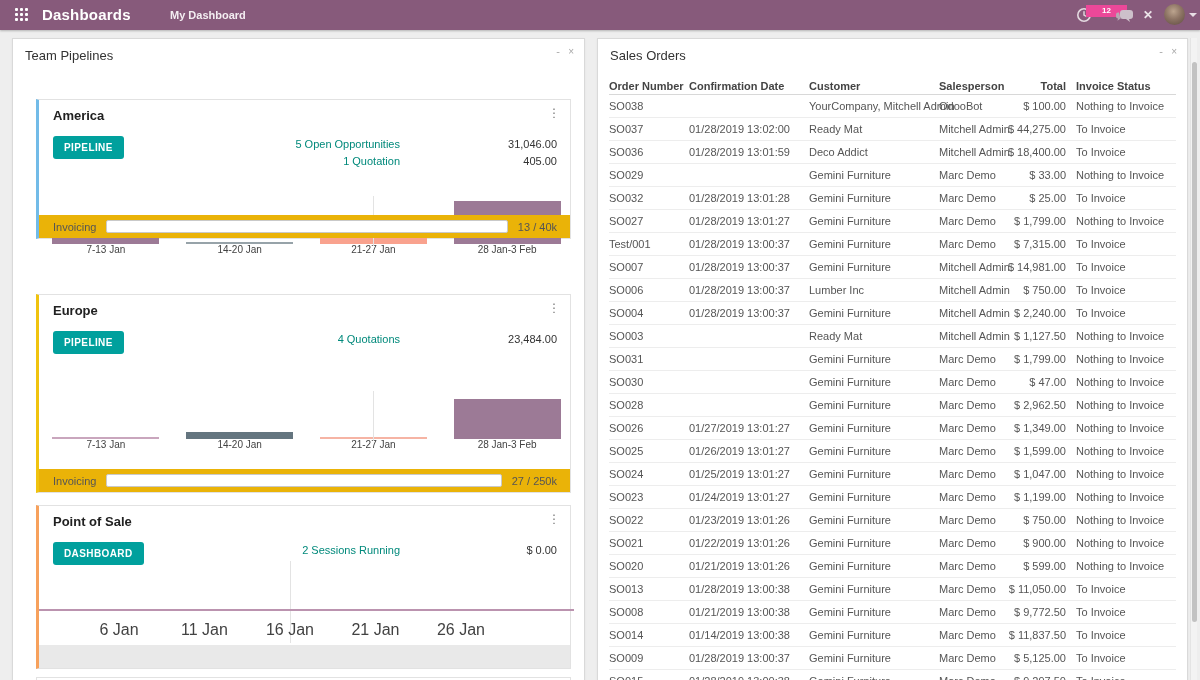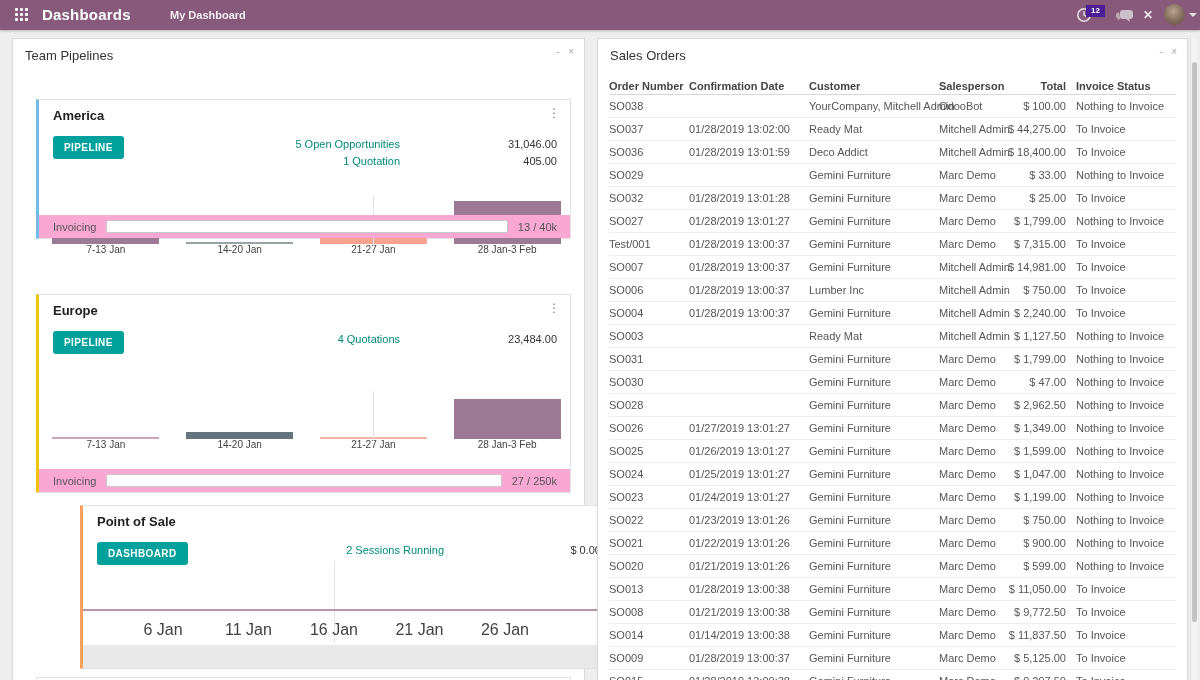--- a/index.html
+++ b/index.html
@@ -6,55 +6,55 @@
   html,body { width:1200px; height:680px; overflow:hidden; }
   body { position:relative; background:#eeeeee; font-family:"Liberation Sans", sans-serif; }
 
   
   .topbar { position:absolute; left:0; top:0; width:1200px; height:30px; background:#875a7b; color:#fff; z-index:10; box-shadow:0 1px 2px rgba(0,0,0,.25); }
   .apps-grid { position:absolute; left:15px; top:8px; width:14px; height:14px; display:grid; grid-template-columns:repeat(3,3px); grid-template-rows:repeat(3,3px); gap:2px; cursor:pointer; }
   .apps-grid i { background:#fff; border-radius:1px; }
   .brand { position:absolute; left:42px; top:0; line-height:30px; font-size:15px; font-weight:bold; letter-spacing:.2px; }
   .topmenu { position:absolute; left:170px; top:0; line-height:30px; font-size:11px; font-weight:bold; color:#f4eef2; cursor:pointer; }
   .act-clock { position:absolute; left:1076px; top:7px; cursor:pointer; }
-  .act-badge { position:absolute; left:1086px; top:5px; background:#4c1d95; color:#fff; font-size:8px; font-weight:bold; padding:2px 5px; border-radius:0; line-height:8px; }
+  .act-badge { position:absolute; left:1086px; top:5px; background:#ec4899; color:#fff; font-size:8px; font-weight:bold; padding:2px 16px; border-radius:0; line-height:8px; }
   .msg-icon { position:absolute; left:1116px; top:9px; cursor:pointer; }
   .x-icon { position:absolute; left:1143px; top:0; line-height:30px; font-size:12px; font-weight:bold; color:#ece4e9; cursor:pointer; }
   .avatar { position:absolute; left:1164px; top:4px; width:21px; height:21px; border-radius:50%; background:radial-gradient(circle at 45% 35%, #bca48e 0%, #8d7464 45%, #5d4a3f 100%); cursor:pointer; }
   .caret { position:absolute; left:1189px; top:13px; width:0; height:0; border-left:4px solid transparent; border-right:4px solid transparent; border-top:4px solid #e8dfe5; cursor:pointer; }
 
   
   .panel { position:absolute; top:38px; background:#fff; border:1px solid #d9d9d9; box-shadow:0 1px 2px rgba(0,0,0,.06); }
   .panel-left { left:12px; width:573px; height:660px; }
   .panel-right { left:597px; width:591px; height:660px; }
   .panel-title { position:absolute; left:12px; top:9px; font-size:13px; color:#333; }
   .win-btn { position:absolute; top:7px; color:#a8a8a8; font-size:11px; line-height:11px; cursor:pointer; }
   .win-min { right:24px; } .win-close { right:10px; font-size:10px; }
 
   
   .card { position:absolute; left:23px; width:535px; background:#fff; border:1px solid #e2e2e2; border-left-width:3px; border-left-style:solid; }
   .card-america { top:60px; height:140px; border-left-color:#72bbe8; }
   .card-europe  { top:255px; height:199px; border-left-color:#f0c30f; }
-  .card-pos     { top:466px; height:164px; border-left-color:#f7a15c;margin-left:44px; }
+  .card-pos     { top:466px; height:164px; border-left-color:#f7a15c; }
   .card-next    { top:638px; height:30px; border-left-width:1px; border-left-color:#e2e2e2; }
   .card-title { position:absolute; left:14px; top:8px; font-size:13px; font-weight:bold; color:#212121; }
   .kebab { position:absolute; right:10px; top:6px; color:#777; font-size:12px; letter-spacing:0; cursor:pointer; }
   .card-btn { position:absolute; left:14px; top:36px; background:#00a09d; color:#fff; border:none; font-family:inherit; font-size:10px; font-weight:bold; letter-spacing:.4px; padding:6px 11px; border-radius:3px; cursor:pointer; }
   .stats { position:absolute; left:0; top:36px; right:13px; }
   .stat-row { display:flex; height:17px; line-height:17px; font-size:11px; }
   .stat-link { flex:1; text-align:right; color:#00897b; cursor:pointer; white-space:nowrap; }
   .stat-val { width:157px; flex-shrink:0; text-align:right; color:#333; white-space:nowrap; }
 
   .chart { position:absolute; left:0; top:96px; width:535px; height:60px; }
   .baseline { position:absolute; bottom:12px; height:1px; background:rgba(0,0,0,.18); }
   .bar { position:absolute; bottom:12px; }
   .bar-label { position:absolute; bottom:0; height:12px; line-height:12px; font-size:10px; color:#424242; text-align:center; white-space:nowrap; }
   .vgrid { position:absolute; top:0; bottom:10px; width:1px; background:#e3e3e3; }
 
-  .invoicing { position:absolute; left:0; right:0; bottom:0; height:23px; background:#f9a8d4; display:flex; align-items:center; gap:10px; padding:0 13px 0 14px; font-size:11px; color:#555; }
+  .invoicing { position:absolute; left:0; right:0; bottom:0; height:23px; background:#eab308; display:flex; align-items:center; gap:10px; padding:0 13px 0 14px; font-size:11px; color:#555; }
   .inv-bar { flex:1; height:13px; background:#fff; border:1px solid #c9c9c9; border-radius:2px; }
   .inv-val { white-space:nowrap; }
 
   .pos-chart { position:absolute; left:0; top:55px; width:535px; height:86px; }
   .pos-line { position:absolute; left:0; right:0; top:48px; height:2px; background:#bb93af; }
   .pos-label { position:absolute; top:60px; width:60px; margin-left:-30px; text-align:center; font-size:16px; color:#424242; white-space:nowrap; }
   .pos-vgrid { position:absolute; top:0; height:82px; width:1px; background:#e3e3e3; }
   .pos-footer { position:absolute; left:0; right:0; bottom:0; height:23px; background:#e9e9e9; }
 
   

